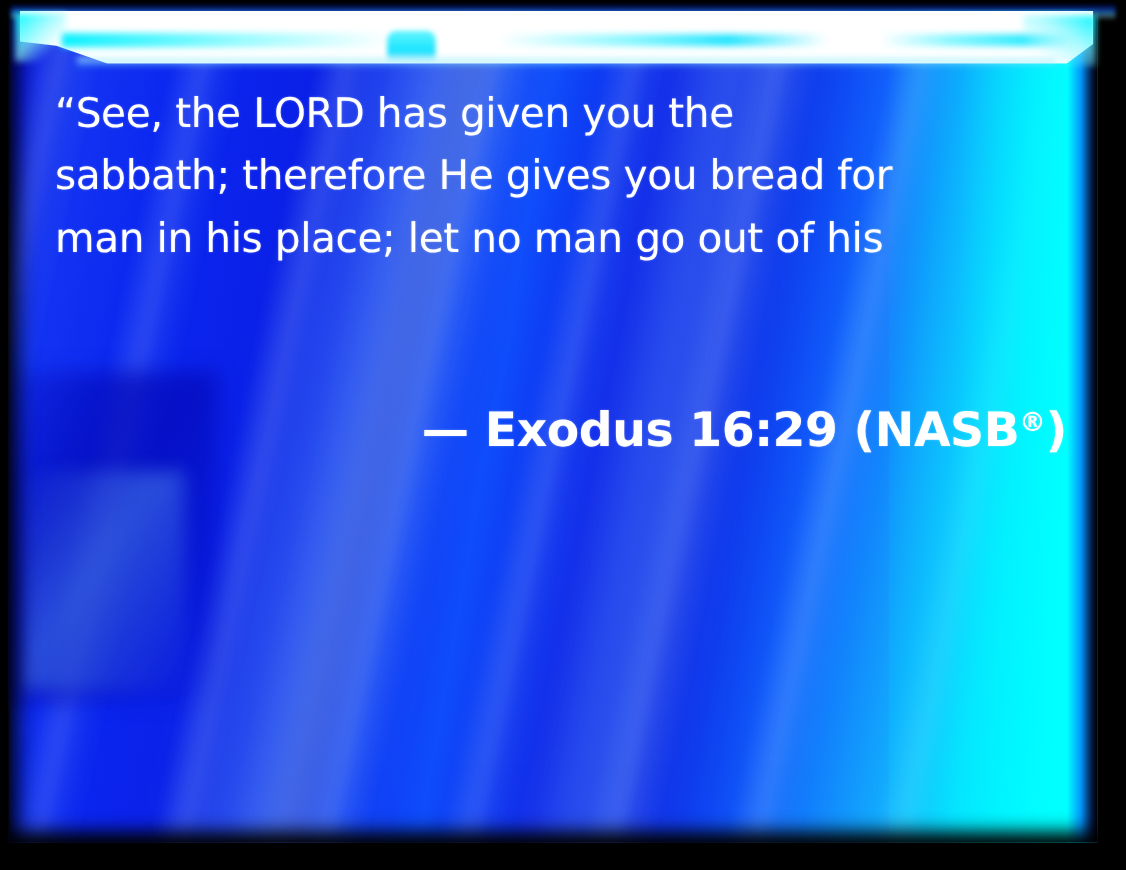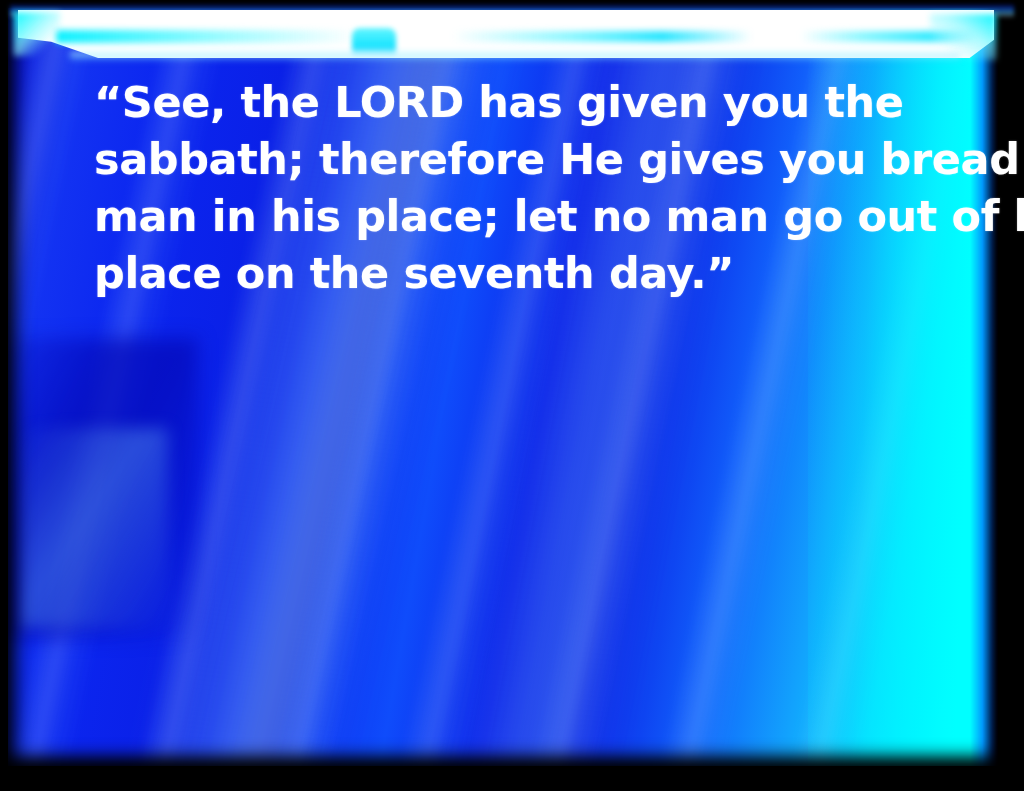--- a/index.html
+++ b/index.html
@@ -305,26 +305,25 @@
   }
 
   
   .verse {
     position: absolute;
     left: 50px;
     top: 74px;
     width: 920px;
     color: #ffffff;
     font-family: "DejaVu Sans", "Liberation Sans", sans-serif;
-    font-weight: bold;
-    font-size: 43px;
+    font-weight: normal;
+    font-size: 37px;
     line-height: 57px;
     letter-spacing: -0.4px;
     text-shadow: 0 0 2px rgba(255,255,255,0.35);
-    margin-left: 44px;
   }
   .verse-line {
     display: block;
     white-space: nowrap;
   }
 
   .attribution {
     position: absolute;
     left: 50px;
     top: 358px;
@@ -370,17 +369,17 @@
   <div class="banner-inner-cyan-m"></div>
   <div class="banner-inner-cyan-r"></div>
   <div class="banner-cap-left"></div>
   <div class="banner-cap-right"></div>
   <div class="banner-underglow"></div>
 
   <div class="verse">
     <span class="verse-line">“See, the LORD has given you the</span>
     <span class="verse-line">sabbath; therefore He gives you bread for</span>
     <span class="verse-line">man in his place; let no man go out of his</span>
-    <span class="verse-line">place on the seventh day.”</span>
   </div>
 
+  <div class="attribution"><span>—</span> <span>Exodus</span> <span>16:29</span> <span>(NASB</span><span class="reg">®</span><span>)</span></div>
 
 </div>
 
 </body></html>

